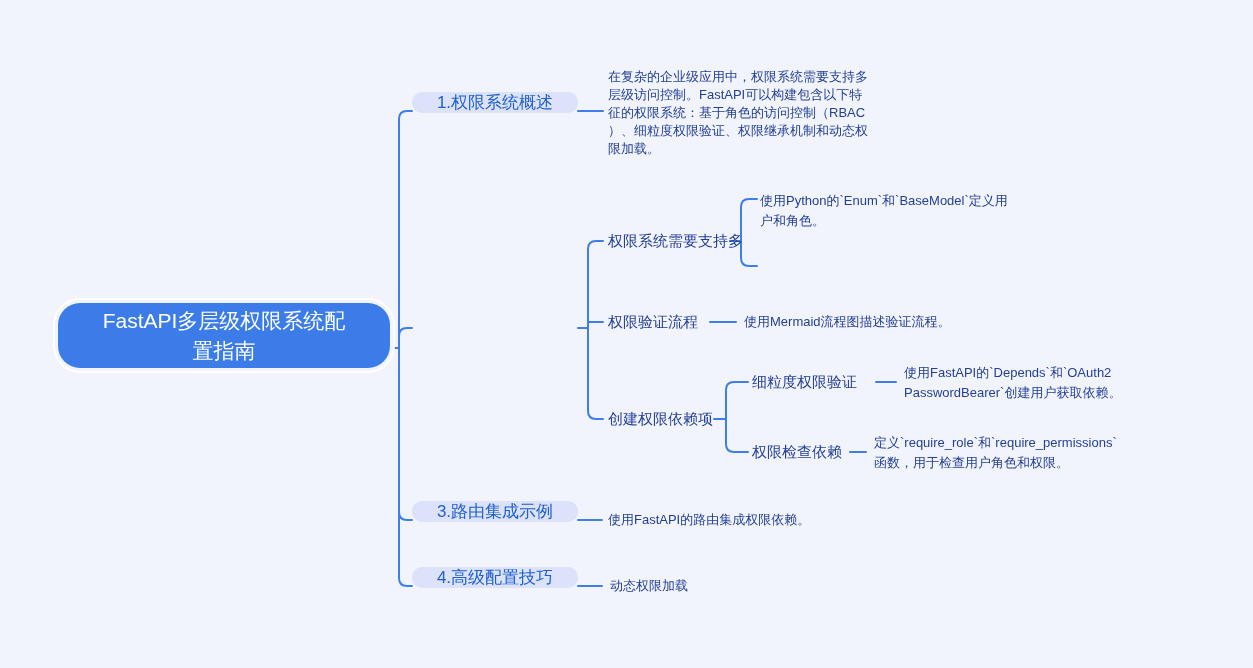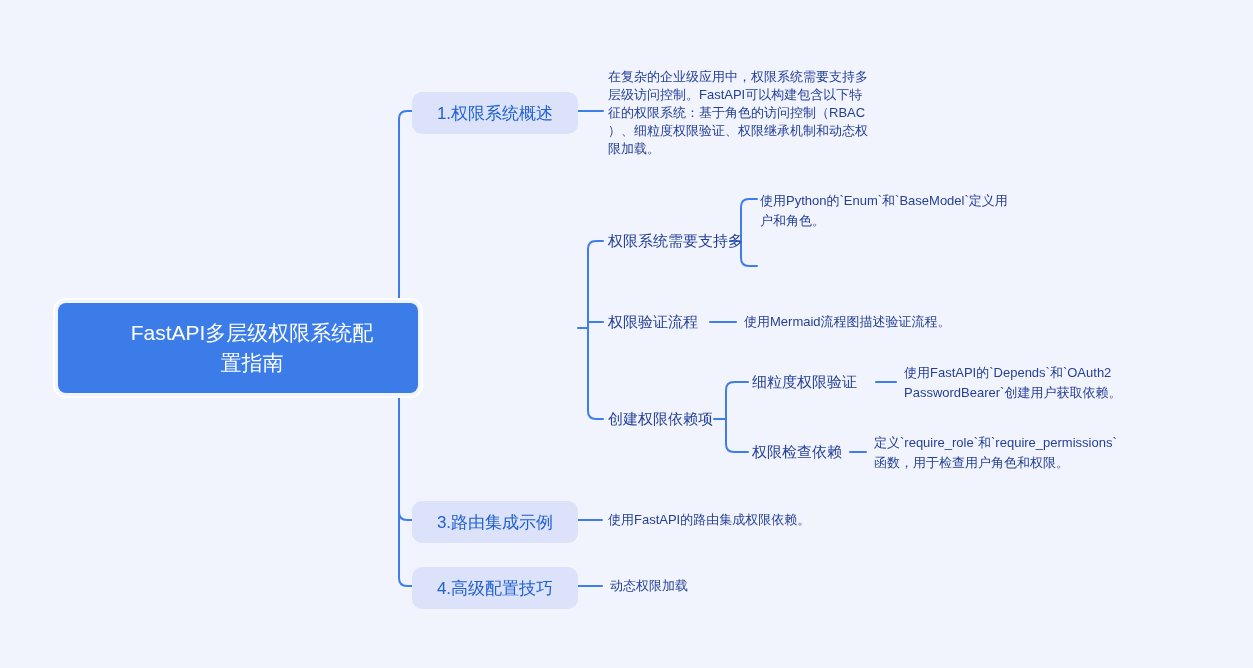--- a/index.html
+++ b/index.html
@@ -7,29 +7,29 @@
     position:relative;
     width:1253px;height:668px;
     background:#f2f4fd;
     overflow:hidden;
     font-family:"Liberation Sans","DejaVu Sans",sans-serif;
   }
   #wires{position:absolute;left:0;top:0;width:1253px;height:668px;}
   #wires path{fill:none;stroke:#3e7ee9;stroke-width:2;stroke-linecap:round;}
 
   .root-node{
-    position:absolute;left:58px;top:303px;width:332px;height:90px;
-    background:#3b7ce9;border-radius:8px;
+    position:absolute;left:58px;top:303px;width:332px;height:65px;
+    background:#3b7ce9;border-radius:22px;
     box-shadow:0 0 0 3px #f2f4fd,0 0 0 5px #ffffff;
     display:flex;align-items:center;justify-content:center;
     color:#ffffff;font-size:21px;line-height:30px;
-    text-align:center;white-space:pre-line;cursor:pointer;padding-left:28px;
+    text-align:center;white-space:pre-line;cursor:pointer;
   }
   .branch-node{
-    position:absolute;left:412px;width:166px;height:42px;
+    position:absolute;left:412px;width:166px;height:21px;
     background:#dbe2fa;border-radius:10px;
     display:flex;align-items:center;justify-content:center;
     color:#2161cf;font-size:17px;cursor:pointer;
   }
   .label{
     position:absolute;font-size:15px;line-height:20px;
     color:#233f96;white-space:pre-line;cursor:pointer;
   }
   .note{
     position:absolute;font-size:13px;line-height:20px;

